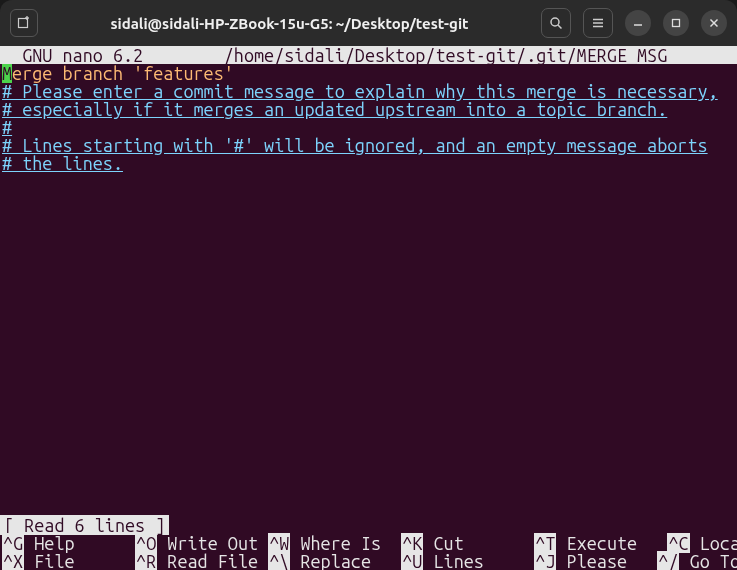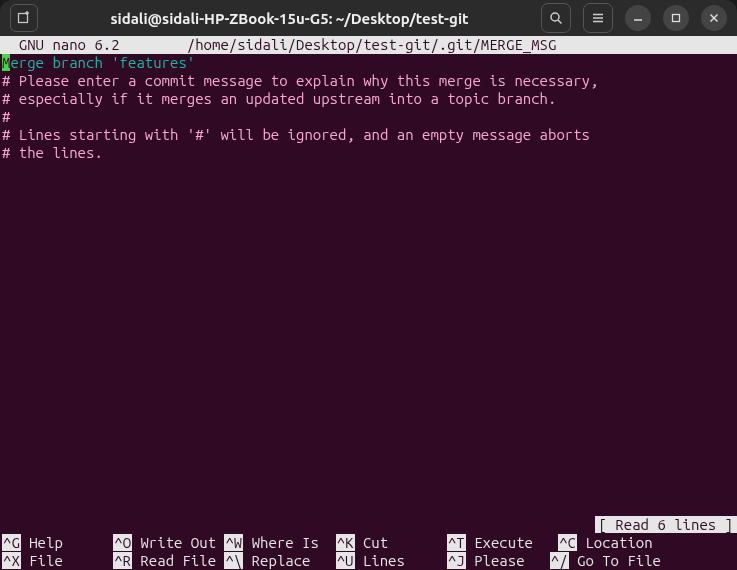--- a/index.html
+++ b/index.html
@@ -6,21 +6,21 @@
   body {
     background: #1a1a1a;
     font-family: "Ubuntu Mono", "DejaVu Sans Mono", Consolas, monospace;
     width: 737px;
     height: 570px;
     overflow: hidden;
     display: flex;
     flex-direction: column;
   }
   .titlebar {
-    height: 36px;
+    height: 46px;
     background: #2b2b2b;
     display: flex;
     align-items: center;
     padding: 0 10px;
     border-top-left-radius: 12px;
     border-top-right-radius: 12px;
   }
   .titlebar .left-btn {
     width: 28px; height: 28px;
     border: 1px solid #555;
@@ -61,45 +61,45 @@
     border-radius: 7px;
     display:flex;align-items:center;justify-content:center;
     color:#ddd;font-size:14px;
   }
 
   .terminal {
     flex: 1;
     background: #300a24;
     display: flex;
     flex-direction: column;
-    font-size: 15px;
+    font-size: 18px;
     line-height: 18px;
   }
   .header-bar {
     background: #e6e6e6;
     color: #300a24;
     white-space: pre;
     font-weight: normal;
     padding-left:2px;
   }
   .editor {
     flex: 1;
     color: #fff;
     white-space: pre;
     padding-left:2px;
     overflow:hidden;
   }
   .cursor-M {
     background: #4cd34c;
     color: #300a24;
   }
-  .white-text { color: #14b8a6; }
-  .comment { color: #f9a8d4; }
+  .white-text { color: #fdba74; }
+  .comment { color: #7dd3fc; text-decoration: underline; }
   .status-row {
-    text-align: right;
+    text-align: left;
     color: #e6e6e6;
   }
   .status-row .status-box {
     background: #e6e6e6;
     color: #300a24;
     padding: 0 4px;
   }
   .shortcuts {
     color: #e6e6e6;
     white-space: pre;

